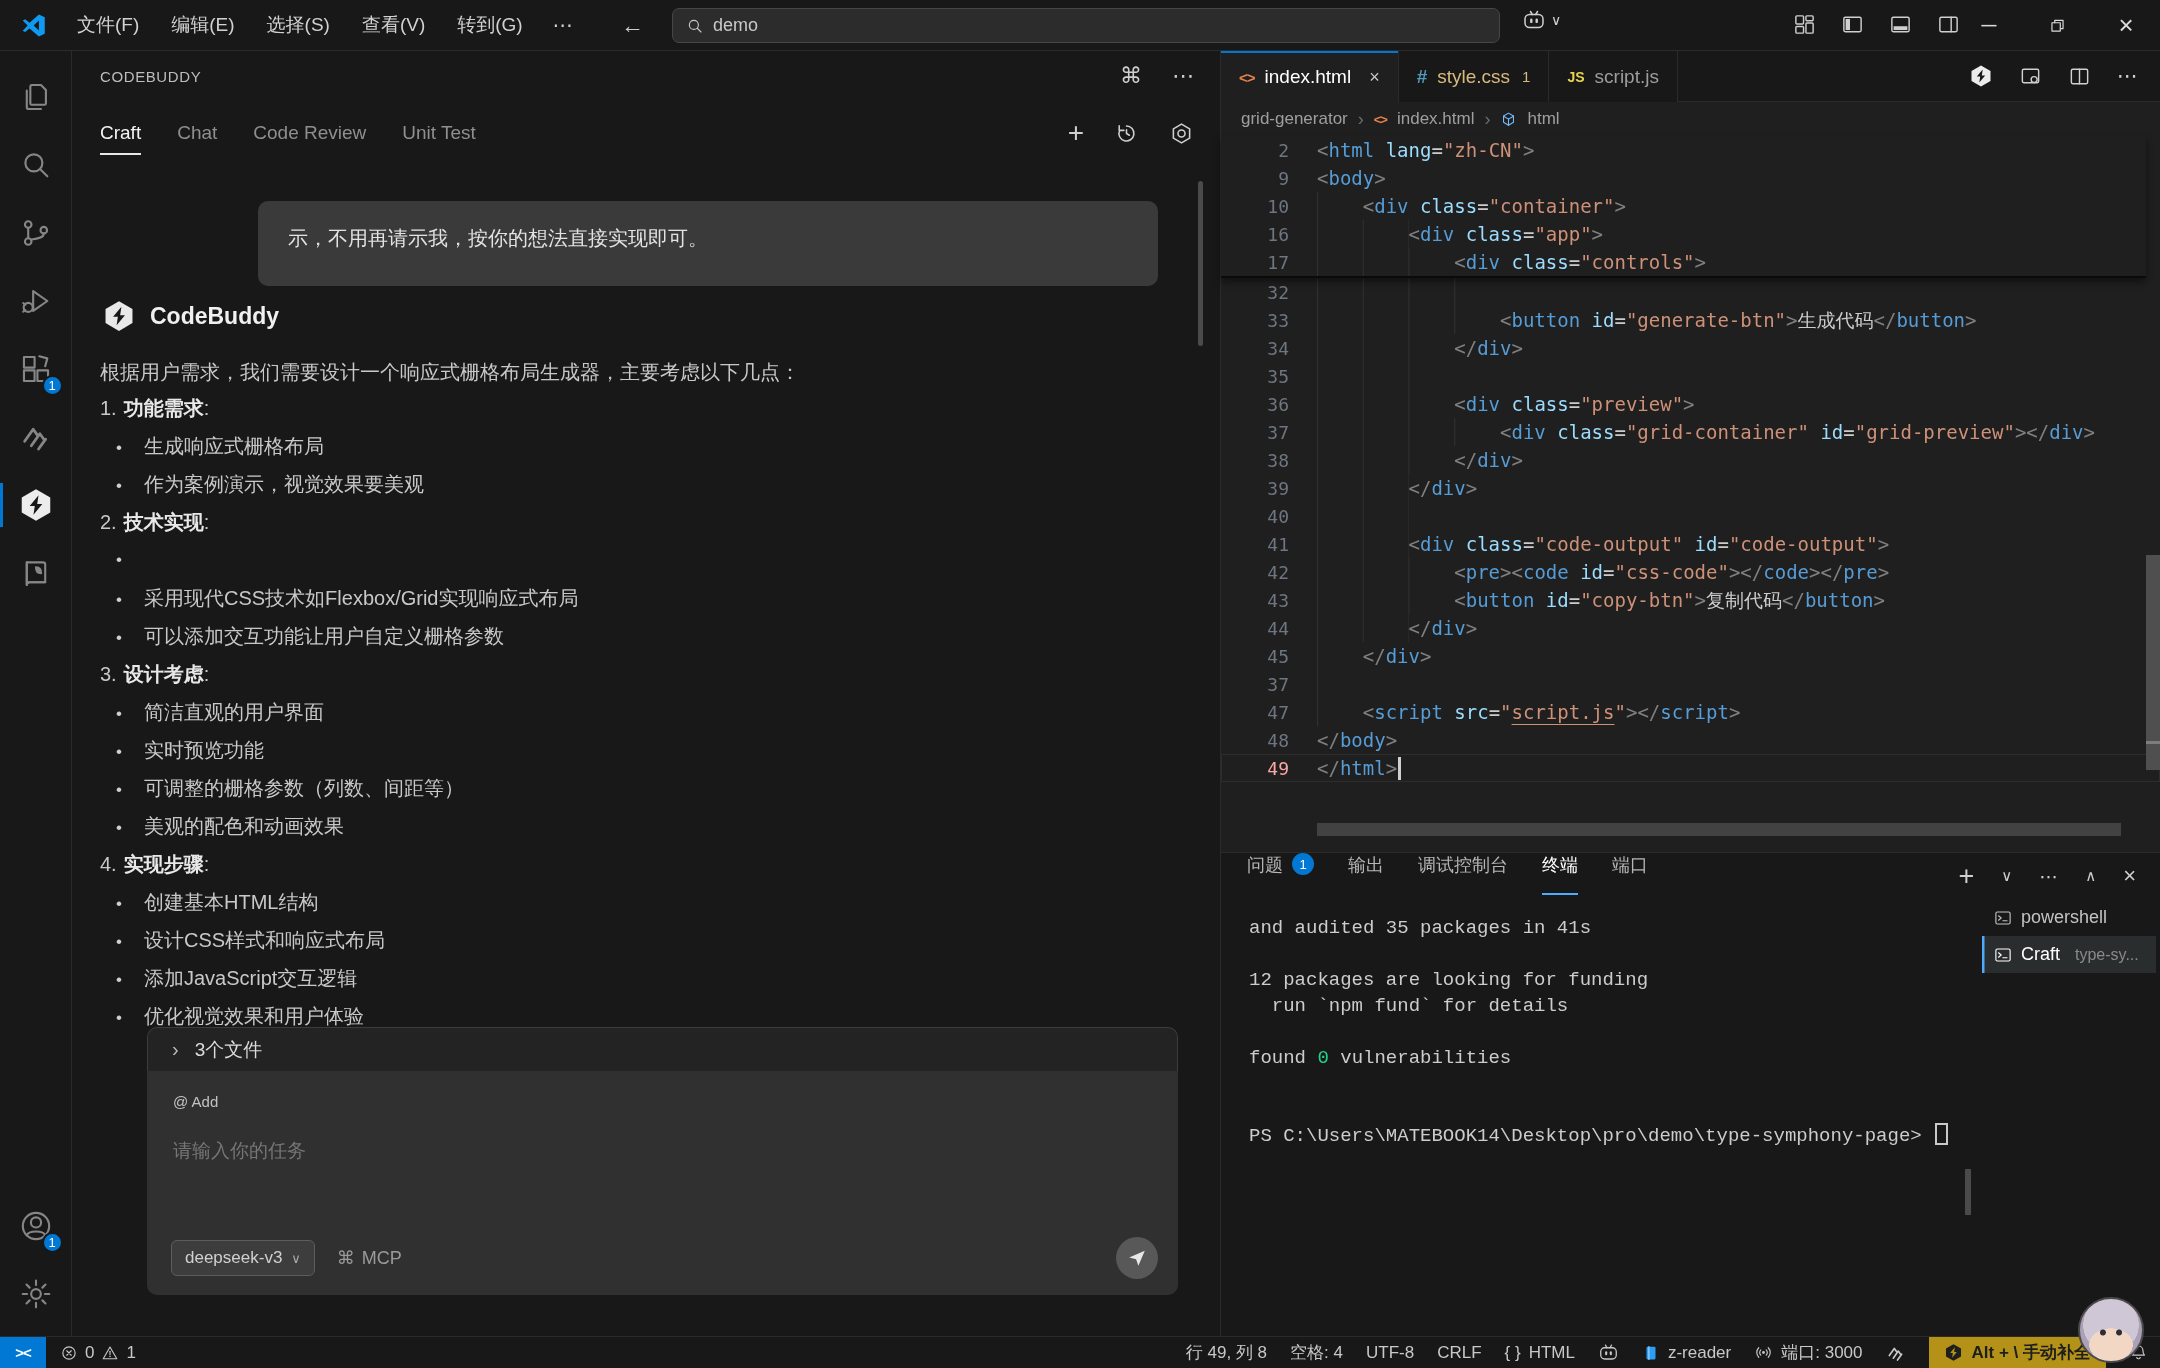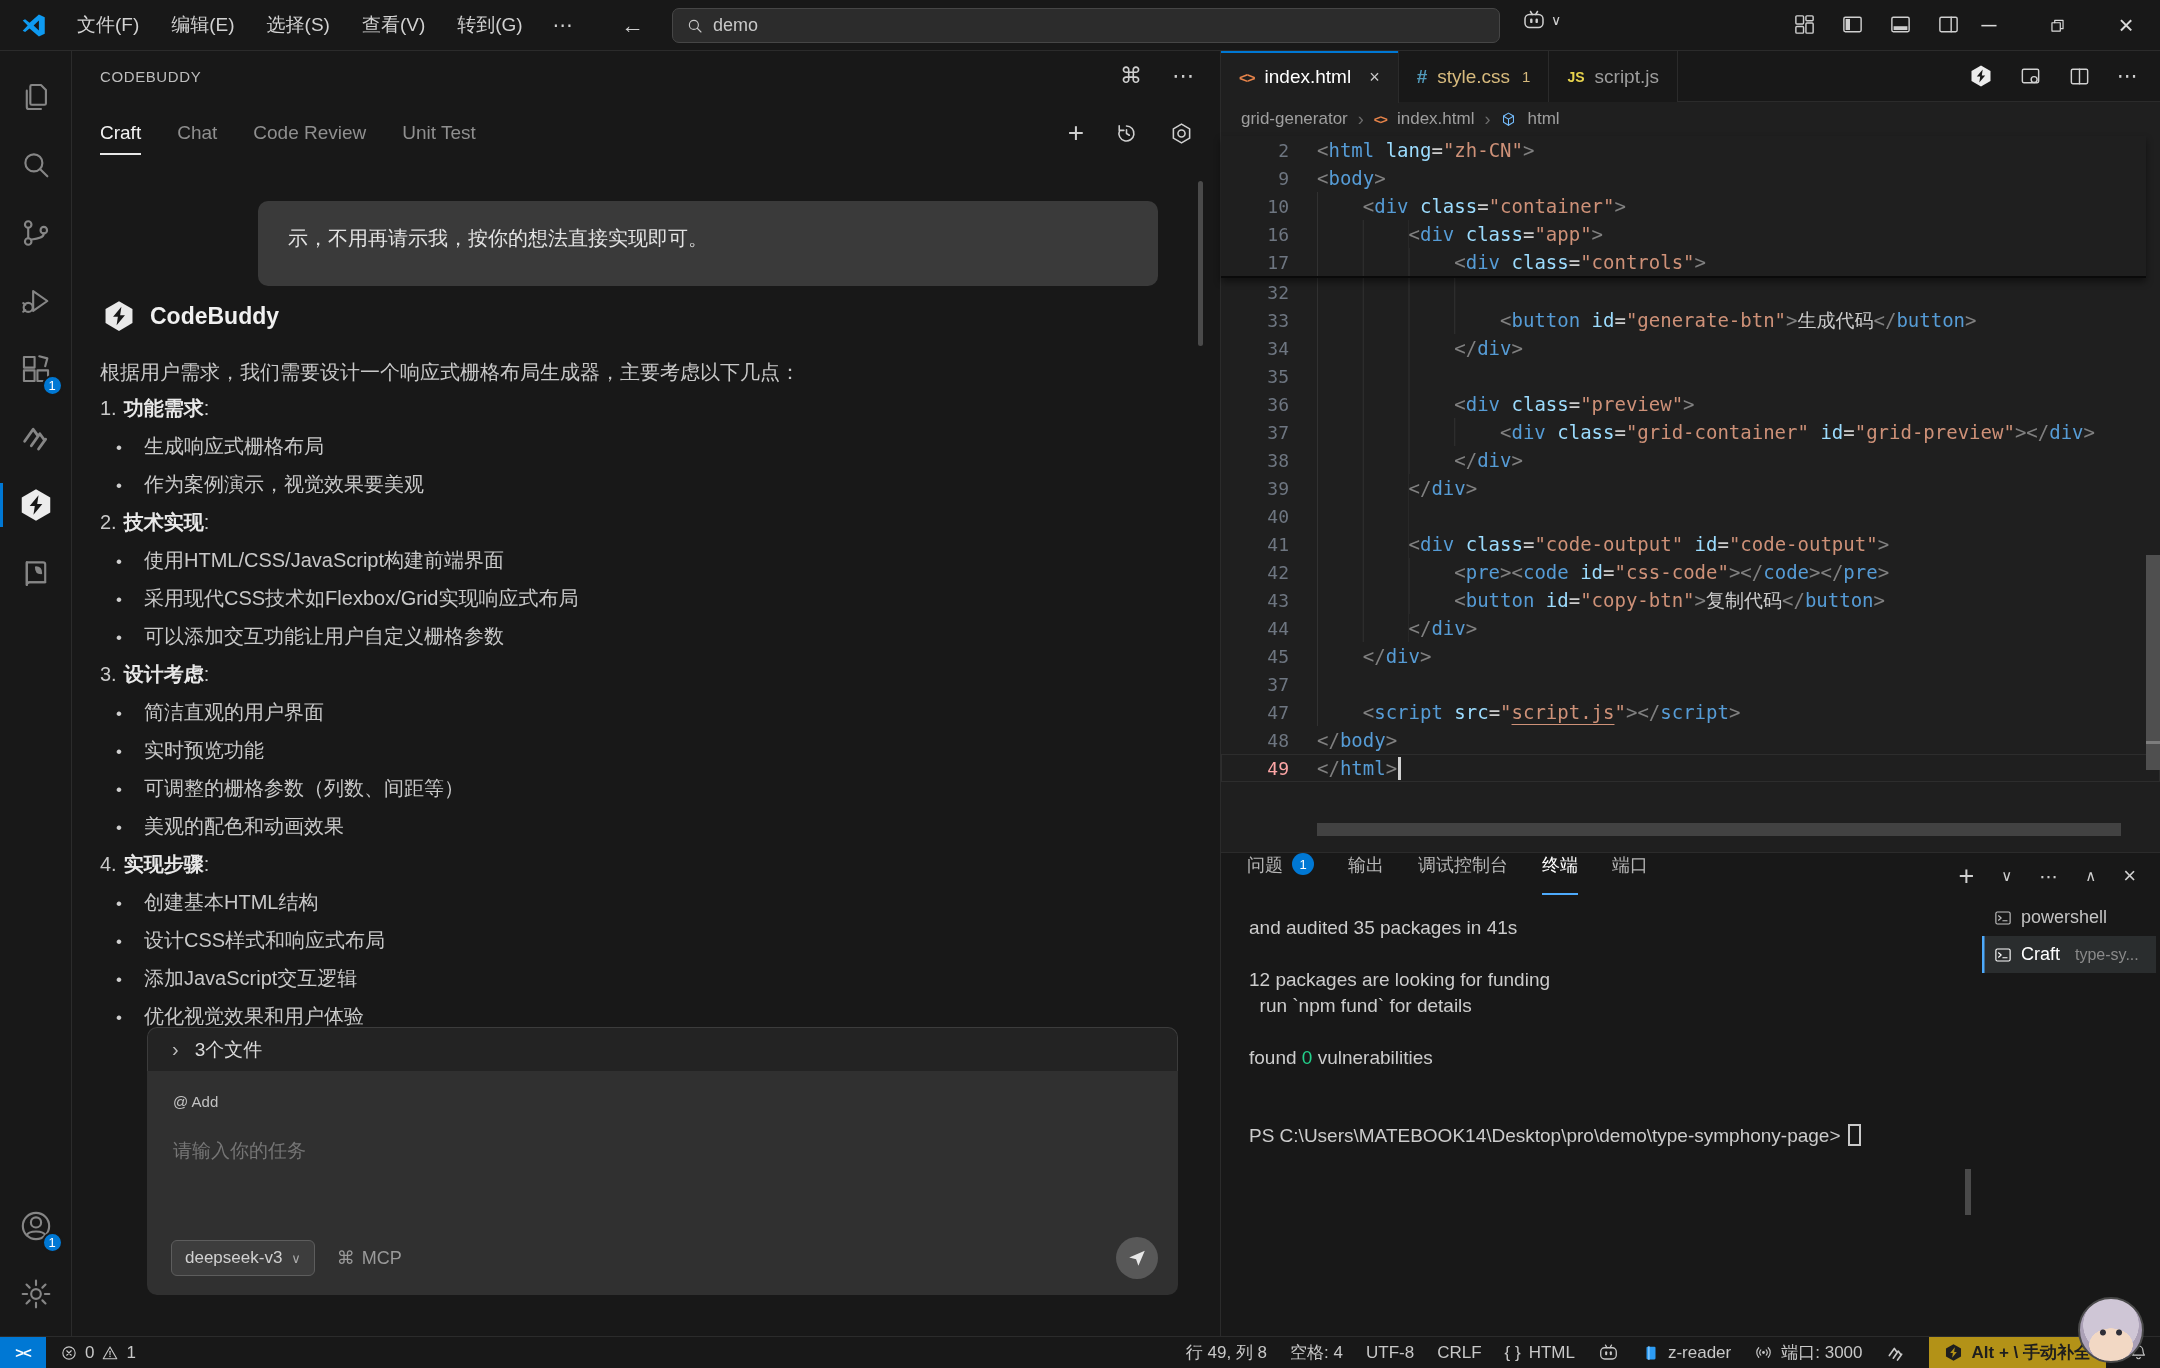--- a/index.html
+++ b/index.html
@@ -93,21 +93,21 @@
   #v-mark{position:absolute;right:0;top:605px;width:14px;height:3px;background:#7d7d7d}
 
   
   #panel{position:absolute;top:801px;left:0;right:0;height:484px;background:#181818;border-top:1px solid #2b2b2b}
   #panel-tabs{position:absolute;top:0;left:0;right:220px;height:46px;display:flex;align-items:center;gap:34px;padding-left:26px;font-size:18px;color:#b6b6b6}
   .ptab{display:flex;align-items:flex-start;gap:9px;height:46px;position:relative}
   .ptab.active{color:#fff}
   .ptab.active::after{content:"";position:absolute;left:0;right:0;bottom:4px;height:2px;background:#4daafc}
   .ptab .badge{width:22px;height:22px;border-radius:11px;background:#0078d4;color:#fff;font-size:13px;display:flex;align-items:center;justify-content:center}
   #panel-actions{position:absolute;right:24px;top:0;height:46px;display:flex;align-items:center;gap:27px;color:#d0d0d0;font-size:19px}
-  #terminal{position:absolute;top:46px;left:0;width:760px;bottom:0;padding:16px 0 0 28px;font-family:Liberation Sans, sans-serif;font-size:19px}
+  #terminal{position:absolute;top:46px;left:0;width:760px;bottom:0;padding:16px 0 0 28px;font-family:Liberation Mono, monospace;font-size:19px}
   .t-line{height:26px;line-height:26px;white-space:pre}
   .tm-d{color:#cccccc}.tm-g{color:#23d18b}
   .t-cursor{display:inline-block;width:13px;height:22px;border:2px solid #c9c9c9;vertical-align:-4px;margin-left:2px}
   #sessions{position:absolute;top:46px;right:4px;width:174px;bottom:0}
   .sess{height:37px;display:flex;align-items:center;gap:9px;padding-left:12px;font-size:18px;color:#c3c3c3;white-space:nowrap;overflow:hidden}
   .sess.active{background:#2a2d2e;color:#fff;box-shadow:inset 2.5px 0 0 #4daafc}
   .sess .detail{color:#8a8a8a;font-size:16px;margin-left:6px}
   #term-scroll{position:absolute;left:744px;top:316px;width:6px;height:46px;background:#4a4a4a}
 
   
@@ -429,21 +429,20 @@
           <span class="blt">•</span>
           <span>作为案例演示，视觉效果要美观</span>
         </div>
         <div class="chat-row">
           <span class="num">2.</span>
           <span class="hd">技术实现</span>
           <span>:</span>
         </div>
         <div class="chat-row">
           <span class="blt">•</span>
-          <span>使用HTML/CSS/JavaScript构建前端界面</span>
         </div>
         <div class="chat-row">
           <span class="blt">•</span>
           <span>采用现代CSS技术如Flexbox/Grid实现响应式布局</span>
         </div>
         <div class="chat-row">
           <span class="blt">•</span>
           <span>可以添加交互功能让用户自定义栅格参数</span>
         </div>
         <div class="chat-row">

